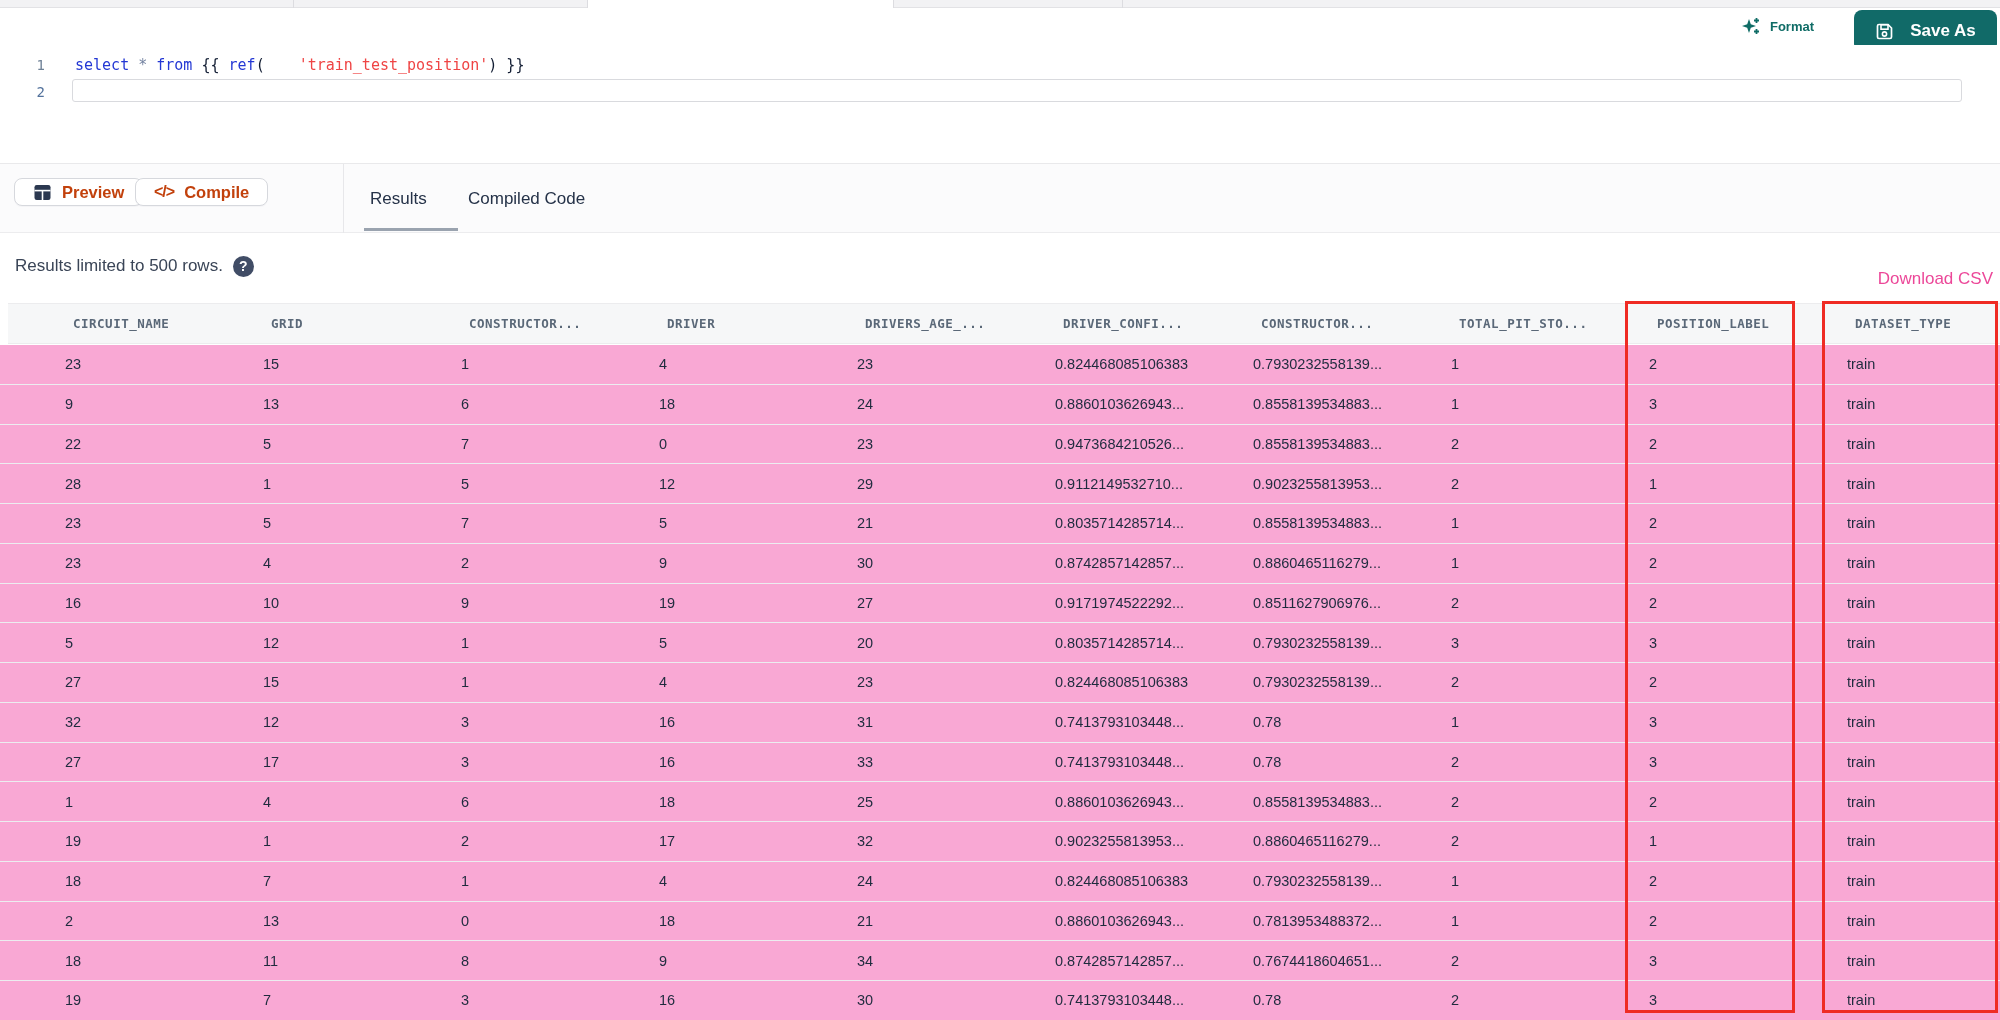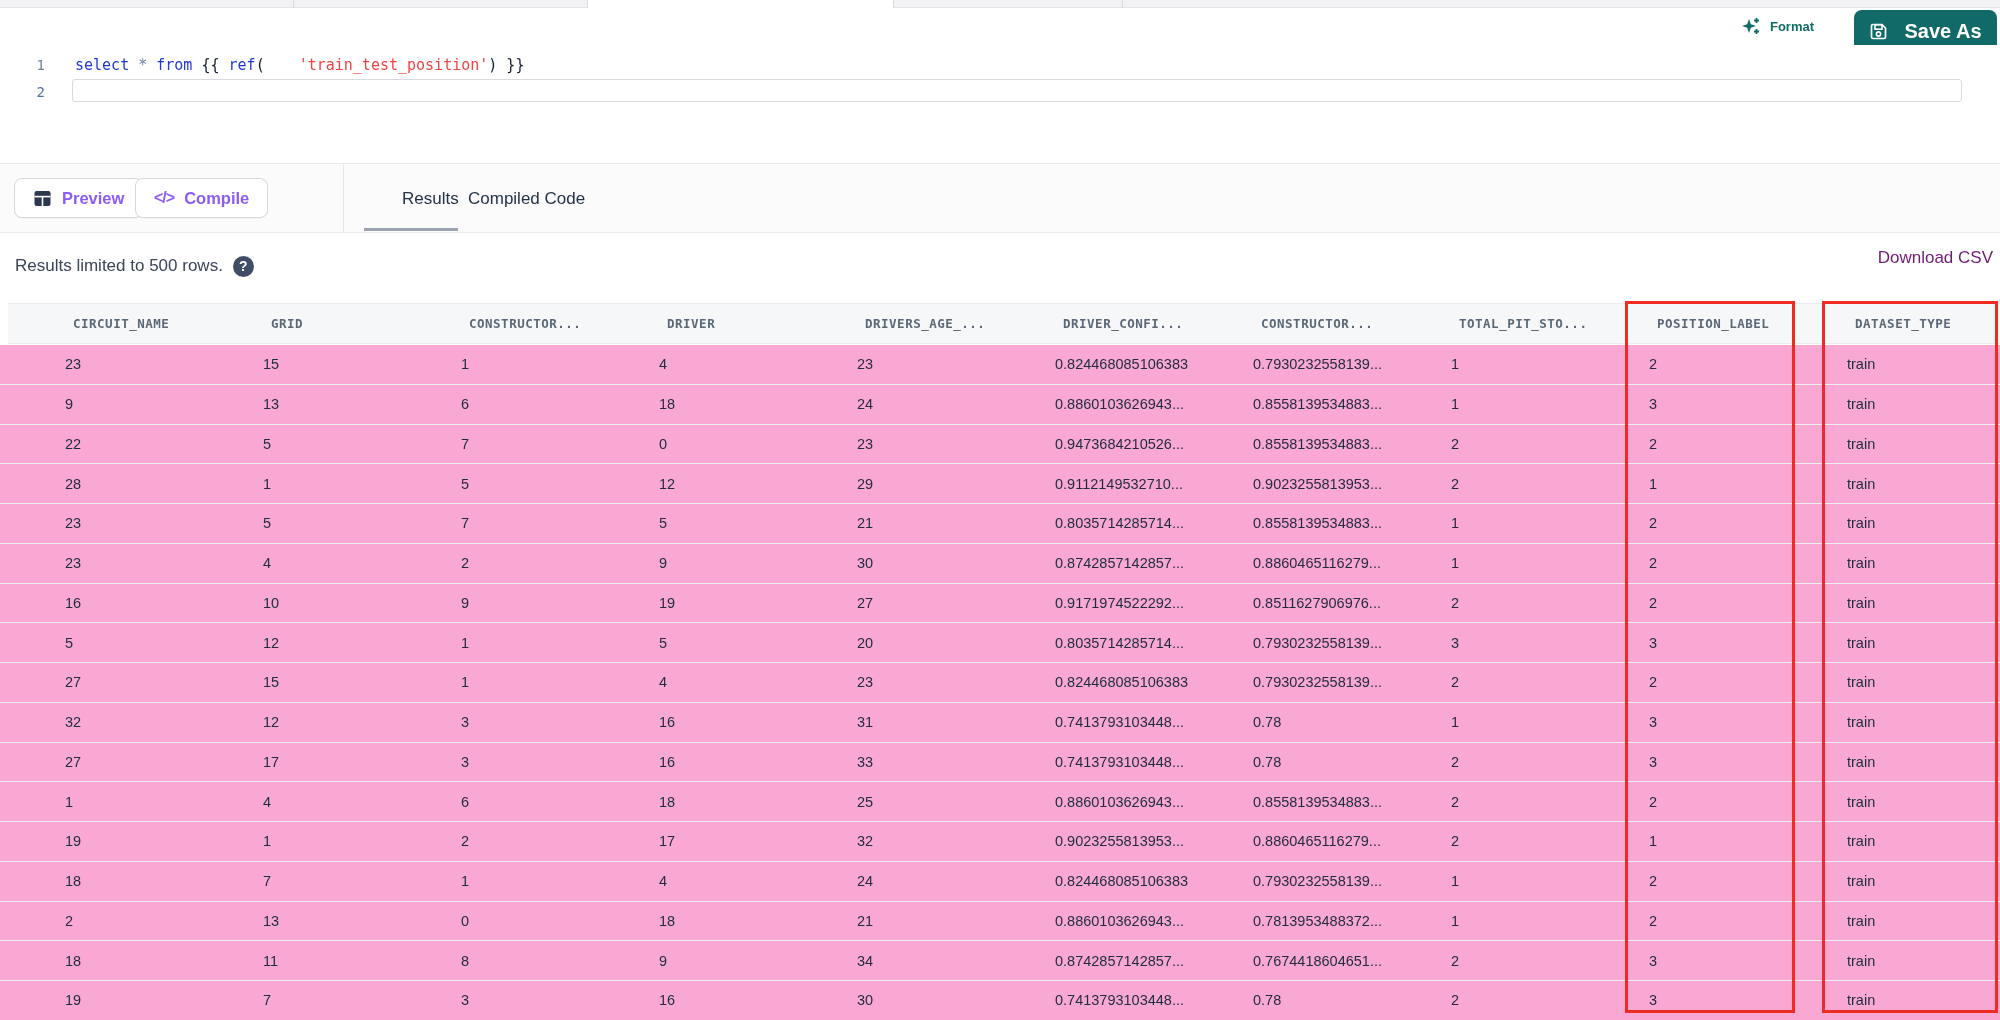--- a/index.html
+++ b/index.html
@@ -11,21 +11,21 @@
               background:#f2f2f4; border-bottom:1px solid #e2e2e5; }
   #topstrip .seg { position:absolute; top:0; height:8px; }
   #topstrip .seg.white { background:#ffffff; }
   #topstrip .vdiv { position:absolute; top:0; width:1px; height:8px; background:#dcdce0; }
 
   
   #format-btn { position:absolute; top:16px; right:186px; display:flex; align-items:center;
                 gap:9px; font-size:13px; font-weight:600; color:#0f6c66; cursor:pointer; }
   #saveas-btn { position:absolute; top:10px; right:3px; width:143px; height:42px;
                 background:#116a68; border-radius:8px; color:#ffffff; display:flex;
-                align-items:center; justify-content:center; gap:16px; font-size:20px;
+                align-items:center; justify-content:center; gap:16px; font-size:17px;
                 font-weight:600; cursor:pointer; border:none; }
   #minimap { position:absolute; top:54px; right:3px; width:148px; height:9px;
              background:#f2f7fd; border-top:1px solid #d9e6f2; }
   #minimap .micro { position:absolute; top:2px; height:2px; }
 
   
   #editor { position:absolute; top:45px; left:0; width:2000px; height:118px; background:#fff;
             font-family:"DejaVu Sans Mono","Liberation Mono",monospace; font-size:15px; }
   .code-row { position:absolute; left:0; width:100%; height:27px; line-height:27px; }
   .gutter { position:absolute; left:0; width:45px; text-align:right; color:#6f8297;
@@ -35,44 +35,44 @@
   .tok-operator { color:#7483a1; }
   .tok-function { color:#2337d4; }
   .tok-string { color:#ef4444;margin-left:34px; }
   .tok-plain { color:#121d33; }
   #line2-box { position:absolute; left:72px; top:34px; width:1890px; height:23px;
                border:1px solid #d9dade; border-radius:3px; background:#fff; }
 
   
   #toolbar2 { position:absolute; top:163px; left:0; width:2000px; height:70px;
               background:#fbfbfc; border-top:1px solid #e9e9eb; border-bottom:1px solid #ececee; }
-  .tool-btn { position:absolute; top:14px; height:40px; background:#ffffff;
+  .tool-btn { position:absolute; top:14px; height:28px; background:#ffffff;
               border:1px solid #d6d8dd; border-radius:8px; display:flex; align-items:center;
-              gap:10px; padding:0 18px; font-size:16.5px; font-weight:600; color:#8b5cf6;
+              gap:10px; padding:0 18px; font-size:16.5px; font-weight:600; color:#c2410c;
               cursor:pointer; box-shadow:0 1px 1px rgba(20,30,50,0.03); }
   #preview-btn { left:14px; }
   #compile-btn { left:135px; }
   #compile-btn .code-glyph { font-weight:700; font-size:16px; letter-spacing:-1px; }
   #toolbar2 .vdivider { position:absolute; left:343px; top:0; width:1px; height:69px;
                         background:#e7e7ea; }
   .tab { position:absolute; top:0; height:69px; line-height:69px; font-size:17px;
          color:#253248; cursor:pointer; }
-  #tab-results { left:370px;margin-left:32px; }
+  #tab-results { left:370px; }
   #tab-compiled { left:468px;text-align:center; }
   #tab-underline { position:absolute; left:364px; bottom:1px; width:94px; height:3px;
                    background:#9aa3af; }
 
   
   #results-info { position:absolute; top:252px; left:15px; height:28px; display:flex;
                   align-items:center; gap:10px; font-size:17px; color:#3a4557; }
   #help-icon { width:21px; height:21px; border-radius:50%; background:#414d66; color:#fff;
                font-size:14px; font-weight:700; display:flex; align-items:center;
                justify-content:center; cursor:pointer; }
-  #download-csv { position:absolute; top:244px; right:7px; height:28px; line-height:28px;
-                  font-size:17px; color:#701a75; cursor:pointer; }
+  #download-csv { position:absolute; top:265px; right:7px; height:28px; line-height:28px;
+                  font-size:17px; color:#ec4899; cursor:pointer; }
 
   
   #grid-header { position:absolute; top:303px; left:0; width:2000px; height:41px;
                  background:#f6f7f8; border-top:1px solid #ececee; border-bottom:1px solid #ececee;
                  display:grid; grid-template-columns:repeat(9,198px) 1fr; padding-left:57px;
                  align-items:center;
                  font-family:"DejaVu Sans Mono","Liberation Mono",monospace;
                  font-size:12.5px; font-weight:700; letter-spacing:0.04em; color:#5a6878;margin-left:8px; }
   #grid-header .hcell { padding-left:8px; white-space:nowrap; overflow:hidden; }
   #grid-body { position:absolute; top:345px; left:0; width:2000px; height:675px; overflow:hidden; }

